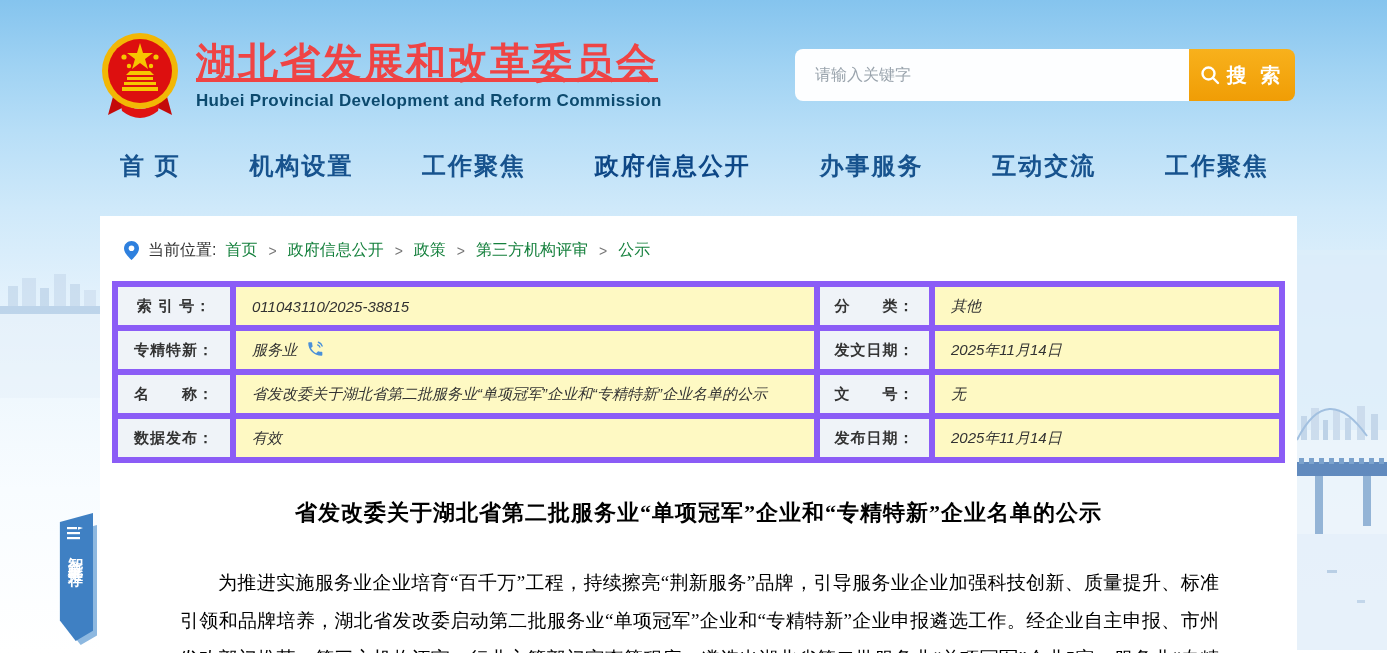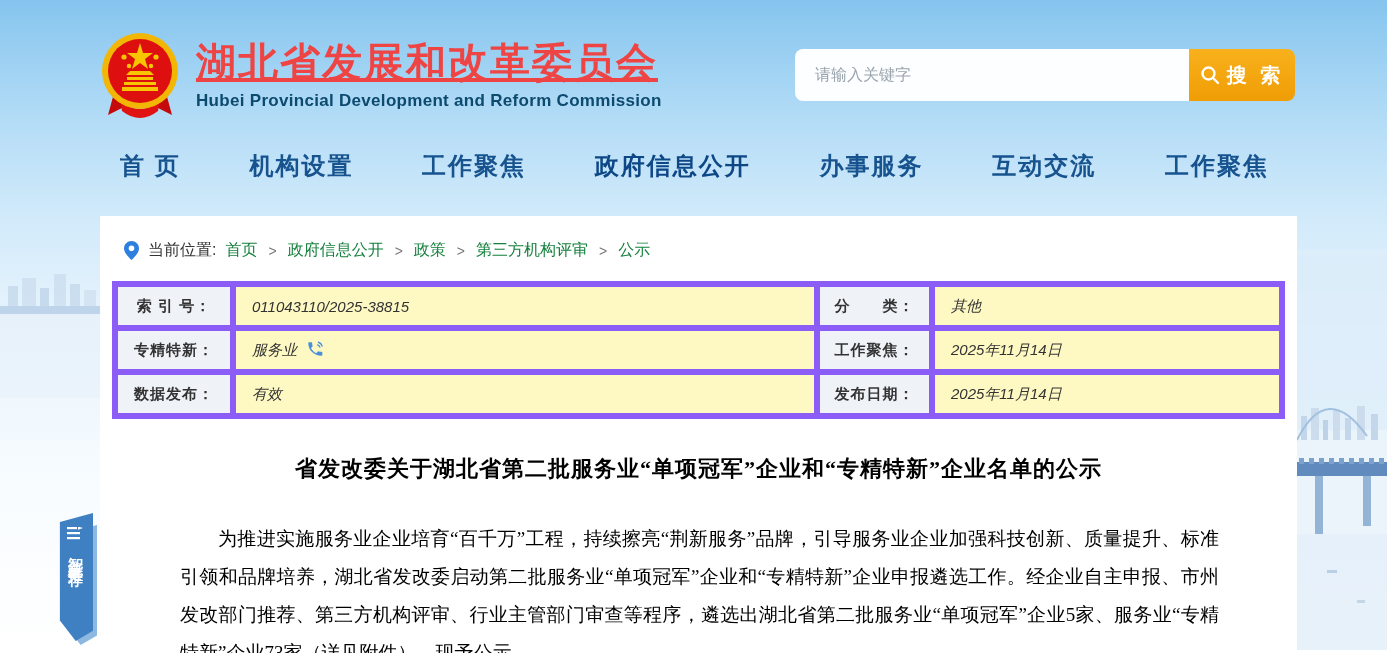--- a/index.html
+++ b/index.html
@@ -183,22 +183,28 @@
       </tr>
       <tr>
         <td class="lbl">专精特新：</td>
         <td class="val">
           <span>服务业</span><svg class="phone-ic" width="18" height="18" viewBox="0 0 24 24">
               <path fill="#4a90d9" d="M6.6 10.8c1.5 3 3.9 5.4 6.9 6.9l2.3-2.3c.3-.3.7-.4 1.1-.2 1.2.4 2.6.6 3.9.6.6 0 1 .4 1 1V20c0 .6-.4 1-1 1C10.6 21 3 13.4 3 4c0-.6.4-1 1-1h3.2c.6 0 1 .4 1 1 0 1.4.2 2.7.6 3.9.1.4 0 .8-.2 1.1L6.6 10.8z"></path>
               <path fill="none" stroke="#4a90d9" stroke-width="1.8" stroke-linecap="round" d="M15.5 6.5a4.5 4.5 0 0 1 3 3"></path>
               <path fill="none" stroke="#4a90d9" stroke-width="1.8" stroke-linecap="round" d="M16.5 3a8 8 0 0 1 5 5"></path>
             </svg>
         </td>
-        <td class="lbl">工作聚焦：</td>
+        <td class="lbl">发文日期：</td>
         <td class="val">2025年11月14日</td>
+      </tr>
+      <tr>
+        <td class="lbl">名　　称：</td>
+        <td class="val val-small">省发改委关于湖北省第二批服务业“单项冠军”企业和“专精特新”企业名单的公示</td>
+        <td class="lbl">文　　号：</td>
+        <td class="val">无</td>
       </tr>
       <tr>
         <td class="lbl">数据发布：</td>
         <td class="val">有效</td>
         <td class="lbl">发布日期：</td>
         <td class="val">2025年11月14日</td>
       </tr>
     </tbody>
   </table>
 

